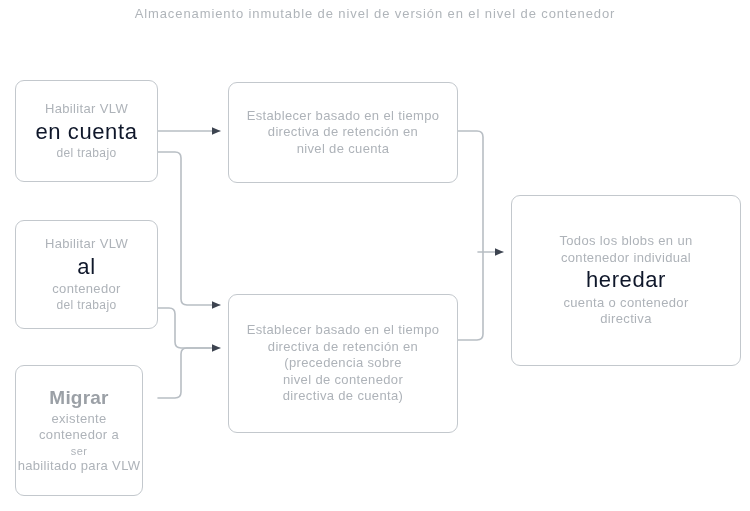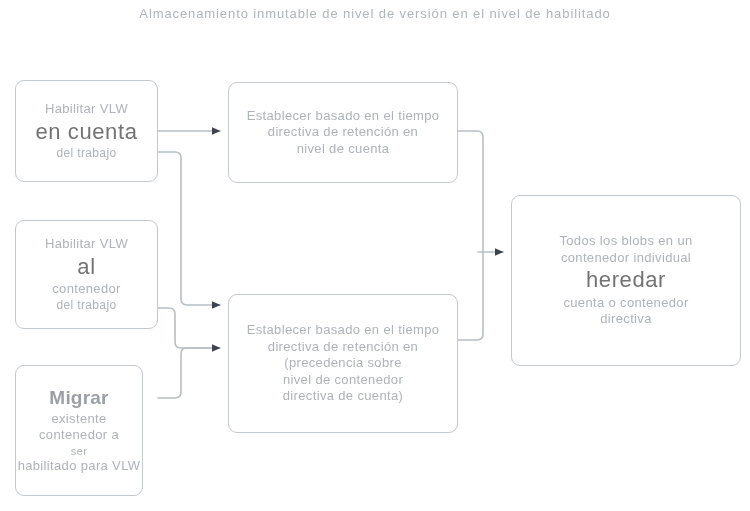--- a/index.html
+++ b/index.html
@@ -45,21 +45,21 @@
     padding: 0 8px;
   }
   .ln {
     display: block;
     white-space: nowrap;
     letter-spacing: 0.35px;
   }
   .ln-sm  { font-size: 12px; color: #aeb3b9; }
   .ln-md  { font-size: 13px; color: #aeb3b9; }
   .ln-xs  { font-size: 11px; color: #aeb3b9; }
-  .ln-lg  { font-size: 22px; color: #737373; letter-spacing: 0.6px; }
+  .ln-lg  { font-size: 22px; color: #0f172a; letter-spacing: 0.6px; }
   .ln-lgb { font-size: 19px; color: #9ba0a6; font-weight: bold; letter-spacing: 0.2px; }
 
   
   #node-enable-account   { left: 15px;  top: 80px;  width: 143px; height: 102px; }
   #node-enable-container { left: 15px;  top: 220px; width: 143px; height: 109px; }
   #node-migrate          { left: 15px;  top: 365px; width: 128px; height: 131px; }
   #node-account-policy   { left: 228px; top: 82px;  width: 230px; height: 101px; }
   #node-container-policy { left: 228px; top: 294px; width: 230px; height: 139px; }
   #node-inherit          { left: 511px; top: 195px; width: 230px; height: 171px; }
 
@@ -68,21 +68,21 @@
     left: 0; top: 0;
     width: 750px; height: 511px;
     pointer-events: none;
   }
 </style>
 </head>
 <body>
 
 <div id="diagram-root">
 
-  <div id="title">Almacenamiento inmutable de nivel de versión en el nivel de habilitado</div>
+  <div id="title">Almacenamiento inmutable de nivel de versión en el nivel de contenedor</div>
 
   <svg id="connectors" viewBox="0 0 750 511" width="750" height="511" aria-hidden="true">
     <defs>
       <marker id="arrowhead" markerWidth="9" markerHeight="8" refX="8.4" refY="4" orient="auto" markerUnits="userSpaceOnUse">
         <path d="M0,0 L9,4 L0,8 z" fill="#3d4450"></path>
       </marker>
     </defs>
 
     <g fill="none" stroke="#b8bec4" stroke-width="1.6" stroke-linecap="round" stroke-linejoin="round">
 

